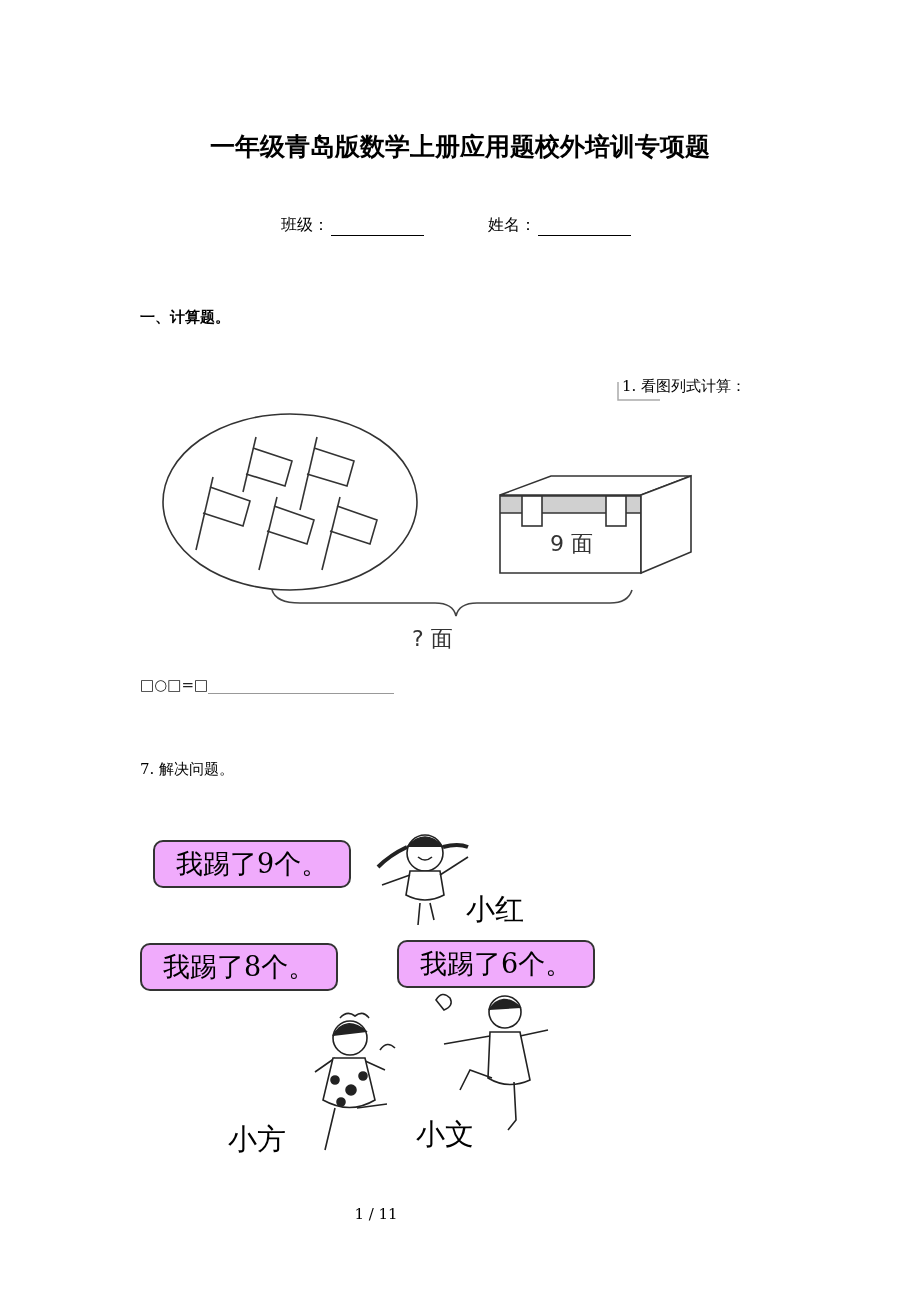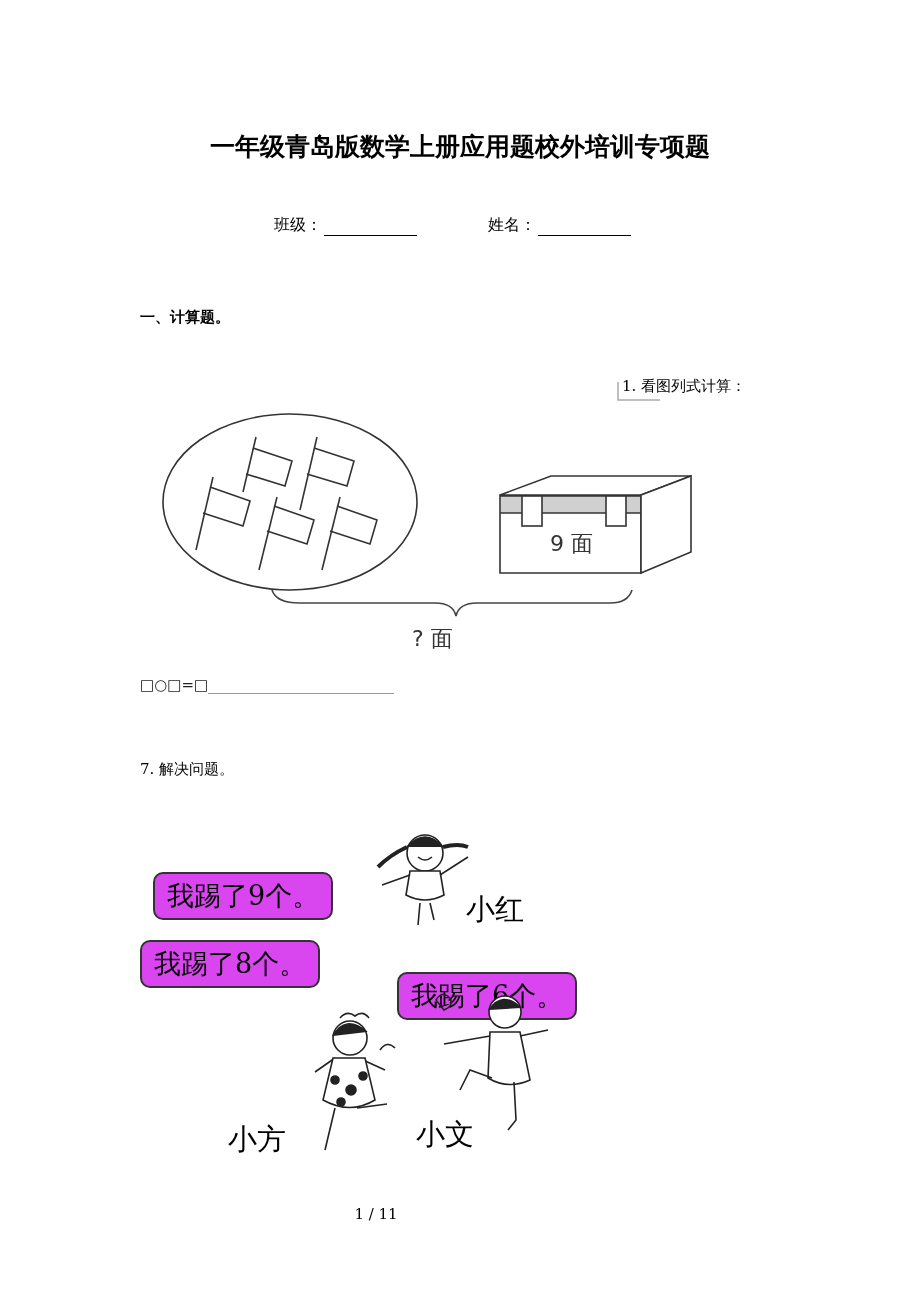--- a/index.html
+++ b/index.html
@@ -7,29 +7,29 @@
   .abs{position:absolute;}
   .title{left:0;width:920px;top:118px;text-align:center;font-family:"DejaVu Sans",sans-serif;font-size:25px;font-weight:bold;letter-spacing:0px;margin-top:12px;}
   .info{top:215px;font-family:"DejaVu Sans",sans-serif;font-size:16px;}
   .blank{display:inline-block;width:93px;border-bottom:1px solid #000;height:16px;vertical-align:bottom;margin-left:2px;}
   .section{left:140px;top:308px;font-family:"DejaVu Sans",sans-serif;font-size:15px;font-weight:bold;text-align:right;}
   .q1{left:622px;top:332px;font-size:15px;margin-top:45px;}
   .q2{left:140px;top:760px;font-size:15px;}
   .eq{left:140px;top:676px;font-size:15px;color:#222;}
   .eqline{display:inline-block;width:186px;border-bottom:1px solid #999;height:16px;vertical-align:bottom;}
   .footer{left:0;width:752px;top:1205px;text-align:center;font-size:15px;}
-  .bubble{border:2px solid #333;border-radius:10px;background:#d946ef;font-size:27px;padding:4px 12px;white-space:nowrap;margin-top:32px;}
+  .bubble{border:2px solid #333;border-radius:10px;background:#f0abfc;font-size:27px;padding:4px 21px;white-space:nowrap;}
   .name{font-size:29px;}
 </style>
 </head>
 <body>
 
 <div class="abs title">一年级青岛版数学上册应用题校外培训专项题</div>
 
-<div class="abs info" style="left:274px;">
+<div class="abs info" style="left:281px;">
   <span>班级：</span><span class="blank"></span>
 </div>
 <div class="abs info" style="left:488px;">
   <span>姓名：</span><span class="blank"></span>
 </div>
 
 <div class="abs section">一、计算题。</div>
 <div class="abs q1">1. 看图列式计算：</div>
 
 <svg class="abs" style="left:615px;top:380px;" width="50" height="25">
@@ -85,21 +85,21 @@
     <path d="M73 22 Q88 18 98 22" stroke-width="4"></path>
     <path d="M48 32 Q55 38 62 32"></path>
     <path d="M40 46 L70 46 L74 70 Q55 80 36 70 Z" fill="#fff"></path>
     <path d="M40 50 L12 60"></path>
     <path d="M70 50 L98 32"></path>
     <path d="M50 78 L48 100 M60 78 L64 95"></path>
   </g>
 </svg>
 <div class="abs name" style="left:466px;top:890px;">小红</div>
 
-<div class="abs bubble" style="left:140px;top:908px;">我踢了8个。</div>
+<div class="abs bubble" style="left:140px;top:943px;">我踢了8个。</div>
 <svg class="abs" style="left:285px;top:1010px;" width="120" height="150">
   <g stroke="#222" stroke-width="1.6" fill="none">
     <circle cx="65" cy="28" r="17" fill="#fff"></circle>
     <path d="M48 26 Q60 4 82 22" fill="#222"></path>
     <path d="M55 8 Q62 0 70 6 Q78 0 84 8"></path>
     <path d="M50 48 L30 62 M78 50 L100 60"></path>
     <path d="M48 48 L80 48 L90 90 Q65 105 38 90 Z" fill="#fff"></path>
     <circle cx="50" cy="70" r="4" fill="#222"></circle>
       <circle cx="66" cy="80" r="5" fill="#222"></circle>
       <circle cx="78" cy="66" r="4" fill="#222"></circle>

